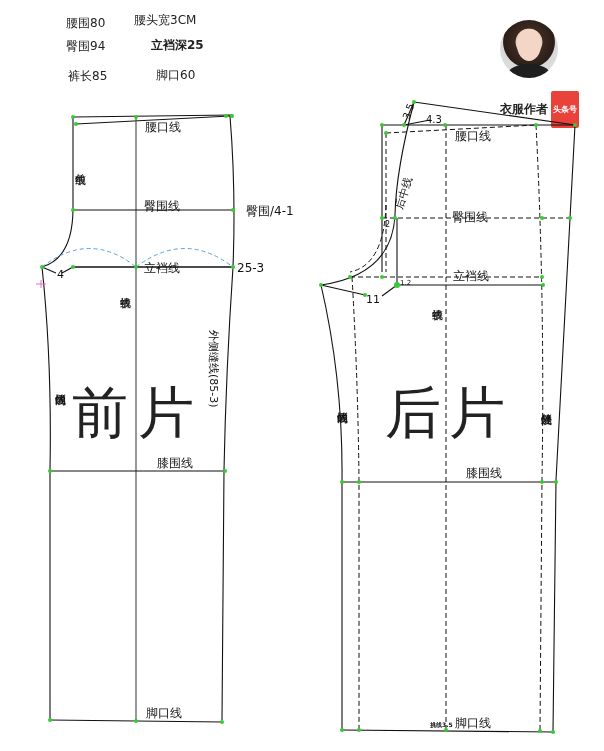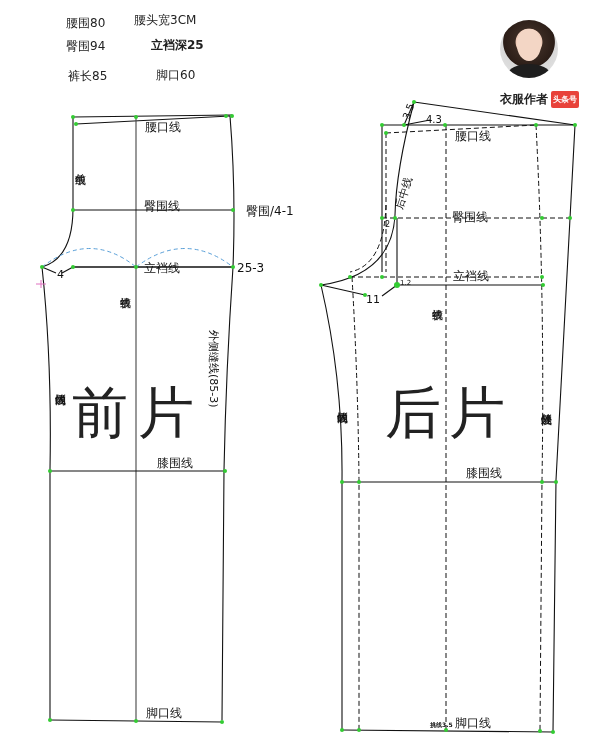--- a/index.html
+++ b/index.html
@@ -1,21 +1,21 @@
 <!DOCTYPE html>
 <html><head>
 <meta charset="utf-8">
 <style>
   html, body { margin: 0; padding: 0; background: #ffffff; }
   body { width: 604px; height: 751px; position: relative; overflow: hidden;
          font-family: "DejaVu Sans", "Liberation Sans", sans-serif; color: #111; }
   .spec { position: absolute; font-size: 12px; color: #222; white-space: nowrap; }
   .author { position: absolute; left: 500px; top: 91px; font-size: 12px; font-weight: bold; color: #222; white-space: nowrap; }
   .badge { display: inline-block; background: #e8423a; color: #fff; font-size: 8px; font-weight: bold;
-           padding: 3px 2px; border-radius: 2px; margin-left: 3px; vertical-align: middle; }
+           padding: 13px 2px; border-radius: 2px; margin-left: 3px; vertical-align: middle; }
   .avatar { position: absolute; left: 500px; top: 20px; width: 58px; height: 58px; border-radius: 50%;
             background: radial-gradient(circle at 50% 38%, #f5d9c9 0%, #efcbb8 28%, #3a2a22 30%, #2b1d17 55%, #d8d8d8 57%, #e8e8e8 100%);
             overflow: hidden; }
   .avatar .face { position: absolute; left: 17px; top: 9px; width: 24px; height: 32px; border-radius: 45% 45% 50% 50%; background: #f3d6c5; }
   .avatar .body { position: absolute; left: 8px; top: 44px; width: 42px; height: 20px; border-radius: 50% 50% 0 0; background: #1e1e1e; }
   svg.draft { position: absolute; left: 0; top: 0; }
   svg text { font-family: "DejaVu Sans", "Liberation Sans", sans-serif; fill: #111; }
 </style>
 </head>
 <body>

